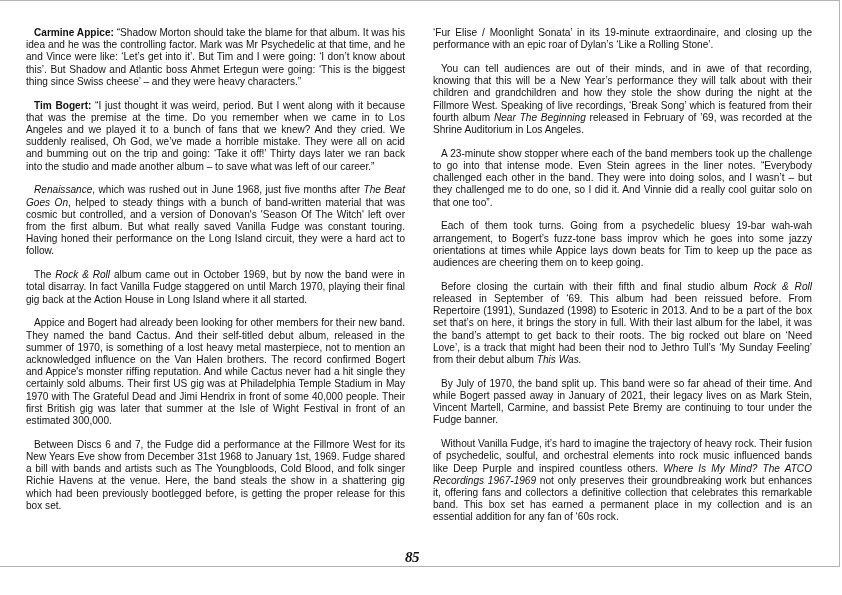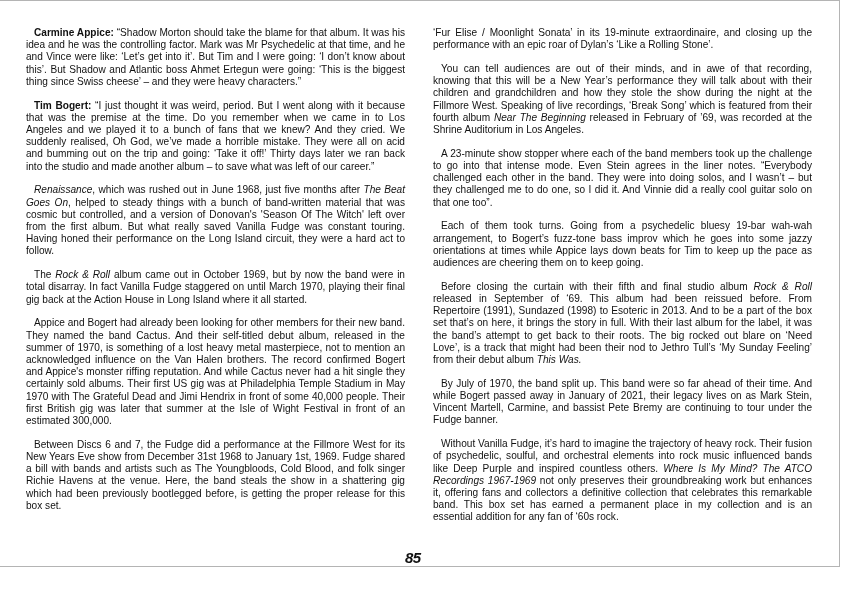--- a/index.html
+++ b/index.html
@@ -14,21 +14,21 @@
     font-family: "Liberation Sans", sans-serif; font-size: 10.1px; line-height: 12.2px; color: #111;
     text-align: justify;
   }
   .col.left { left: 28px; }
   .col.right { left: 435px; }
   .col p { margin: 0 0 11.6px 0; text-indent: 8px; }
   .b { font-weight: bold; }
   .i { font-style: italic; }
   .pn {
     position: absolute; left: 407px; top: 548px;
-    font-family: Liberation Sans, sans-serif; font-weight: bold; font-style: italic; font-size: 15px; color: #111;
+    font-family: Liberation Serif, serif; font-weight: bold; font-style: italic; font-size: 15px; color: #111;
     letter-spacing: -0.5px;
   }
 </style>
 </head>
 <body>
 
 <div class="page">
 
   <div class="col left">
     <p><span class="b">Carmine Appice:</span><span> “Shadow Morton should take the blame for that album.  It was his idea and he was the controlling factor.  Mark was Mr Psychedelic at that time, and he and Vince were like: ‘Let’s get into it’.  But Tim and I were going: ‘I don’t know about this’.  But Shadow and Atlantic boss Ahmet Ertegun were going: ‘This is the biggest thing since Swiss cheese’ – and they were heavy characters.”</span></p>

